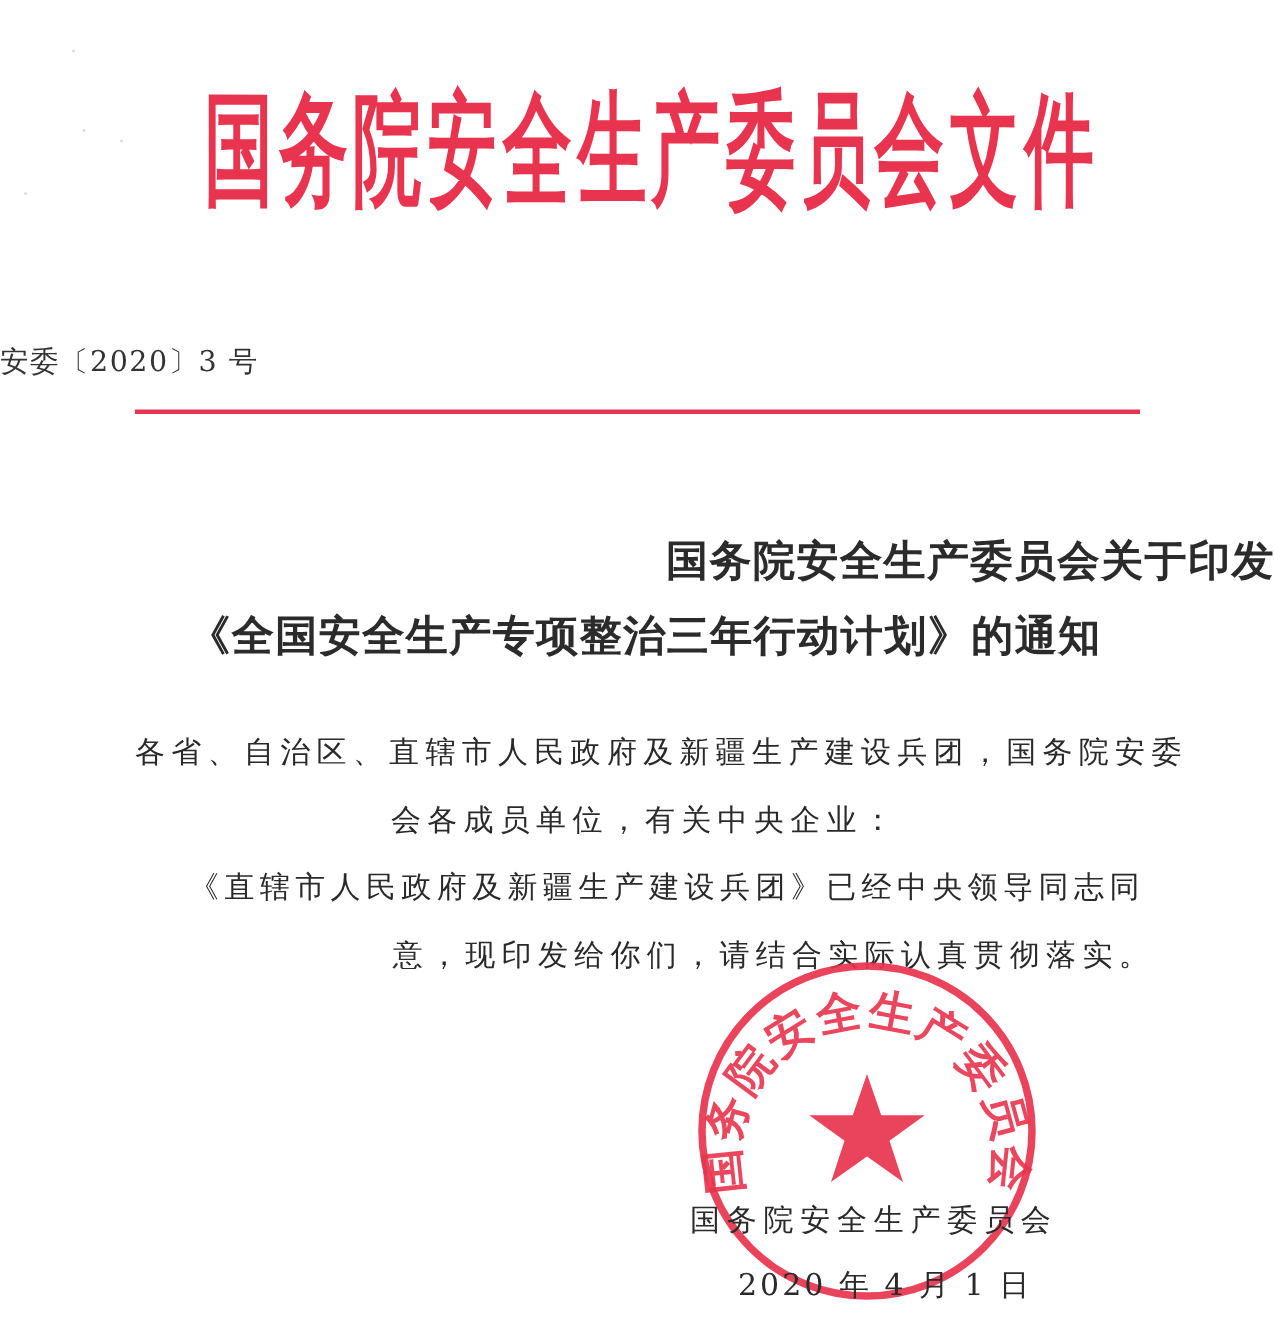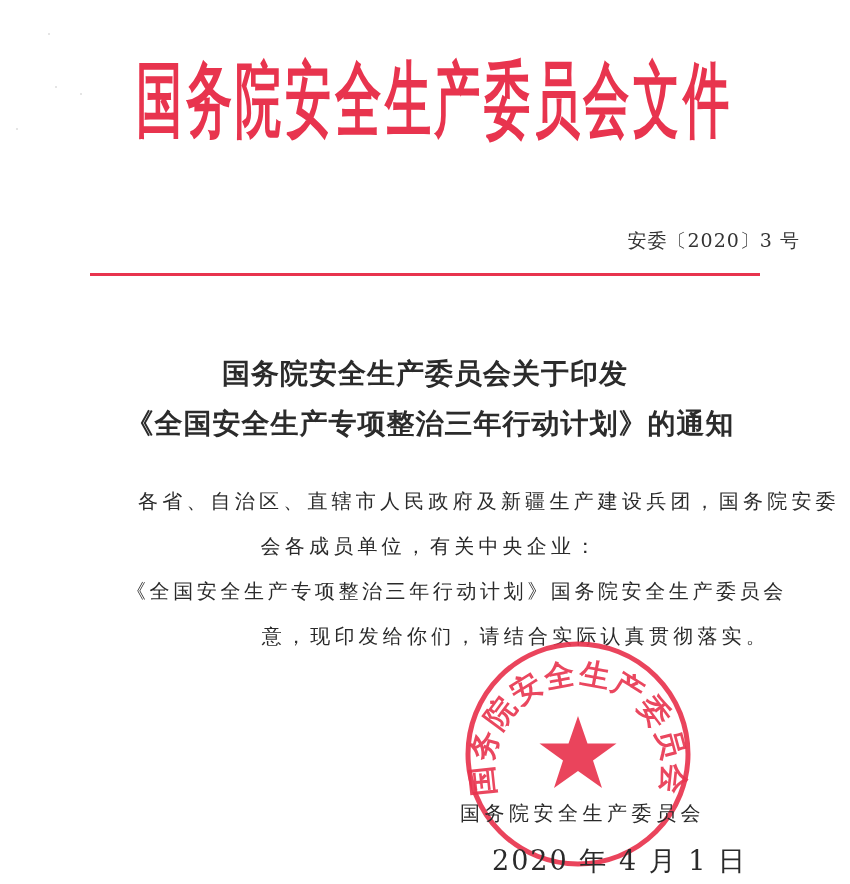--- a/index.html
+++ b/index.html
@@ -35,21 +35,21 @@
       transform: scaleX(0.74) scaleY(1.32);
       transform-origin: center center;
       width: 48px;
       text-align: center;
     }
     .doc-number {
       position: absolute;
       left: 0;
       width: 800px;
       top: 228px;
-      text-align: right;
+      text-align: left;
       font-size: 19px;
       letter-spacing: 1px;
       color: #333;
     }
     .red-rule {
       position: absolute;
       left: 90px;
       top: 273px;
       width: 670px;
       height: 3px;
@@ -58,32 +58,32 @@
     .doc-title {
       position: absolute;
       left: 0;
       width: 850px;
       text-align: center;
       font-weight: bold;
       font-size: 28px;
       color: #2b2b2b;
       letter-spacing: 1px;
     }
-    .doc-title.line1 { top: 355px; }
+    .doc-title.line1 { top: 355px; text-align: right; }
     .doc-title.line2 { top: 405px; left: 5px; }
     .para {
       position: absolute;
       left: 90px;
       width: 680px;
       font-size: 20px;
       color: #2a2a2a;
       letter-spacing: 4.2px;
       white-space: nowrap;
     }
-    .para.p1 { top: 488px; margin-left: 48px; }
+    .para.p1 { top: 488px; }
     .para.p2 { top: 533px; text-align: center; }
     .para.p3 { top: 578px; left: 126px; letter-spacing: 3.6px; }
     .para.p4 { top: 623px; text-align: right; }
     .seal {
       position: absolute;
       left: 462px;
       top: 638px;
       width: 232px;
       height: 232px;
       pointer-events: none;
@@ -94,21 +94,21 @@
       top: 800px;
       font-size: 20px;
       color: #2a2a2a;
       letter-spacing: 4.5px;
       white-space: nowrap;
     }
     .sign-date {
       position: absolute;
       left: 492px;
       top: 843px;
-      font-size: 27px;
+      font-size: 20px;
       color: #2a2a2a;
       letter-spacing: 2px;
       white-space: nowrap;
     }
     .speck {
       position: absolute;
       width: 2px;
       height: 2px;
       background: #ddd;
       border-radius: 50%;
@@ -134,21 +134,21 @@
 
 <div class="doc-number">安委〔2020〕3 号</div>
 
 <div class="red-rule"></div>
 
 <div class="doc-title line1">国务院安全生产委员会关于印发</div>
 <div class="doc-title line2">《全国安全生产专项整治三年行动计划》的通知</div>
 
 <div class="para p1">各省、自治区、直辖市人民政府及新疆生产建设兵团，国务院安委</div>
 <div class="para p2">会各成员单位，有关中央企业：</div>
-<div class="para p3">《全国安全生产专项整治三年行动计划》国务院安全生产委员会</div>
+<div class="para p3">《直辖市人民政府及新疆生产建设兵团》已经中央领导同志同</div>
 <div class="para p4">意，现印发给你们，请结合实际认真贯彻落实。</div>
 
 <svg class="seal" viewBox="0 0 232 232" xmlns="http://www.w3.org/2000/svg">
   <defs>
     <path id="sealArc" d="M 38 168 A 86 86 0 1 1 194 168" fill="none"></path>
   </defs>
   <circle cx="116" cy="116" r="110" fill="none" stroke="#e8344e" stroke-width="5" opacity="0.92"></circle>
   <g>
     <text font-family="DejaVu Sans, Liberation Sans, sans-serif" font-size="30" font-weight="bold" fill="#e8344e" opacity="0.9" letter-spacing="2">
       <textPath href="#sealArc" startOffset="50%" text-anchor="middle">国务院安全生产委员会</textPath>

